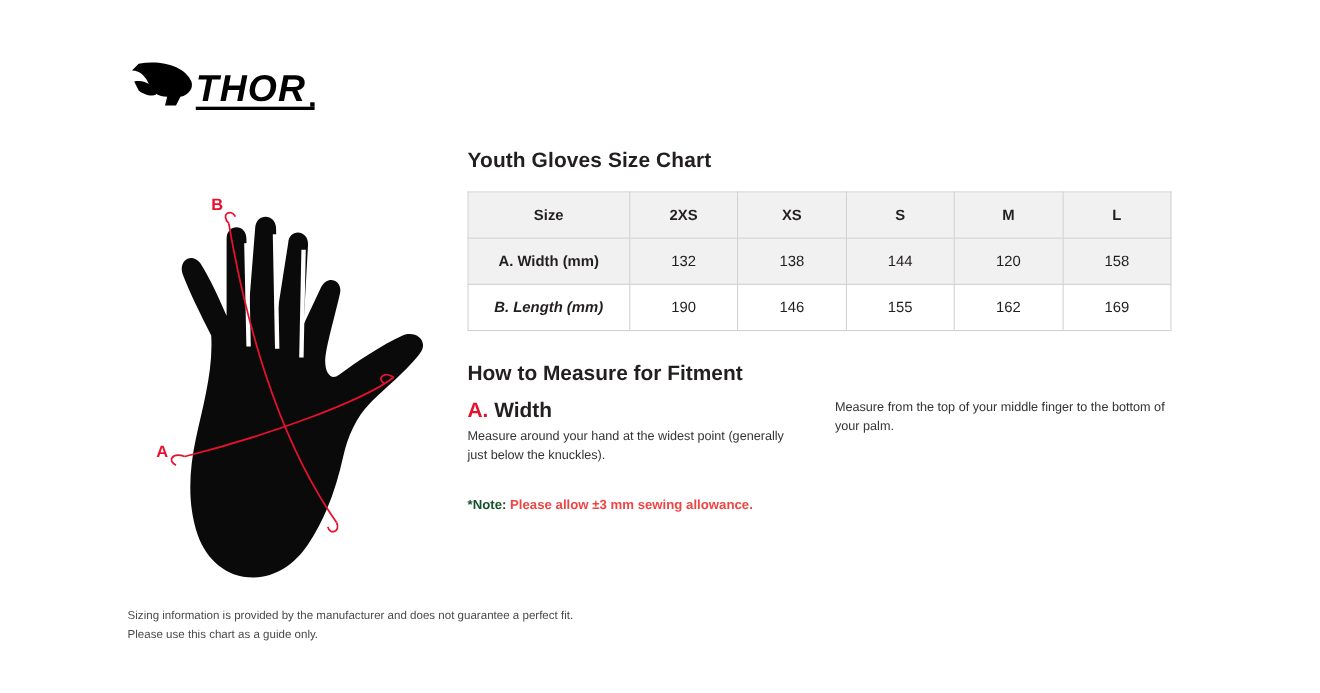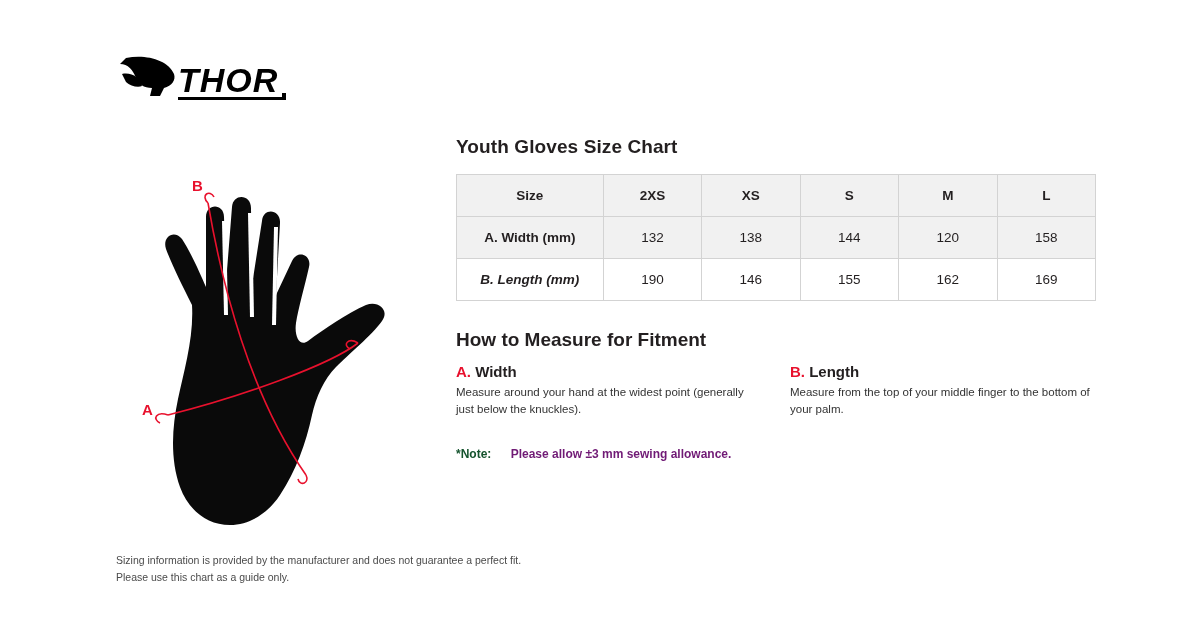--- a/index.html
+++ b/index.html
@@ -37,21 +37,21 @@
     left: 110px;
     top: 165px;
     width: 320px;
     height: 380px;
   }
   .glove-figure svg { display: block; }
 
   
   .content {
     position: absolute;
-    left: 456px;
+    left: 425px;
     top: 136px;
     width: 660px;
   }
   .chart-title {
     font-size: 19px;
     font-weight: bold;
     color: #231f20;
     margin: 0 0 16px 0;
     letter-spacing: 0.1px;
   }
@@ -103,21 +103,21 @@
 
   .measure-cols {
     display: flex;
     gap: 28px;
     width: 640px;
   }
   .measure-col {
     width: 306px;
   }
   .measure-head {
-    font-size: 15px;
+    font-size: 19px;
     font-weight: bold;
     margin-bottom: 4px;
     color: #231f20;
   }
   .measure-head .letter {
     color: #e8112d;
     font-weight: bold;
   }
   .measure-body {
     font-size: 11.5px;
@@ -127,23 +127,23 @@
 
   .note {
     margin-top: 30px;
     font-size: 12px;
   }
   .note .note-label {
     color: #14532d;
     font-weight: bold;
   }
   .note .note-text {
-    color: #701a75;
-    font-weight: bold;
-    margin-left: 16px;
+    color: #ef4444;
+    font-weight: bold;
+    margin-left: 0;
     font-size: 12px;
   }
 
   
   .footer {
     position: absolute;
     left: 116px;
     top: 552px;
     font-size: 10.5px;
     color: #4a4a4a;
@@ -270,24 +270,20 @@
 
     <div class="measure-cols">
       <div class="measure-col">
         <div class="measure-head">
           <span class="letter">A.</span>
           <span>Width</span>
         </div>
         <div class="measure-body">Measure around your hand at the widest point (generally just below the knuckles).</div>
       </div>
       <div class="measure-col">
-        <div class="measure-head">
-          <span class="letter">B.</span>
-          <span>Length</span>
-        </div>
         <div class="measure-body">Measure from the top of your middle finger to the bottom of your palm.</div>
       </div>
     </div>
 
     <div class="note">
       <span class="note-label">*Note:</span>
       <span class="note-text">Please allow ±3 mm sewing allowance.</span>
     </div>
   </div>
 

